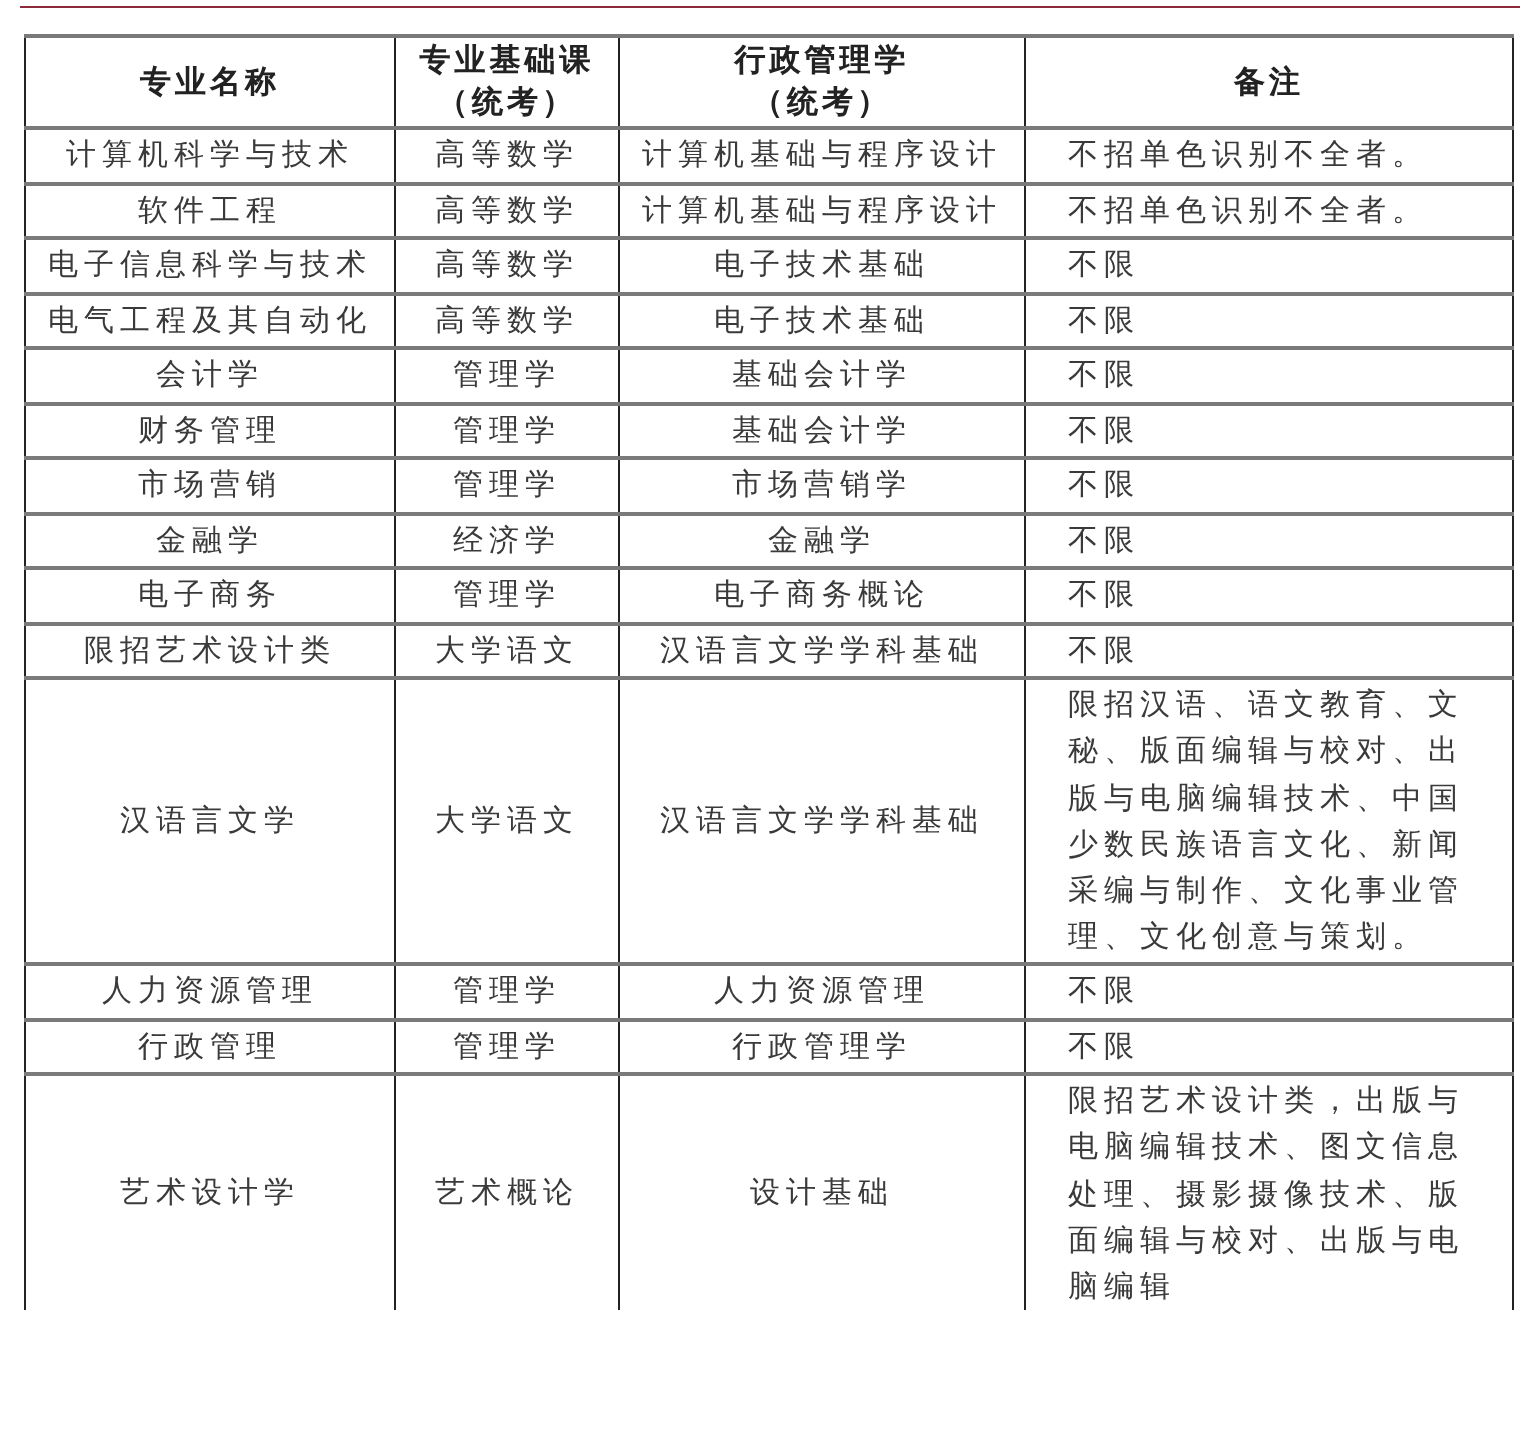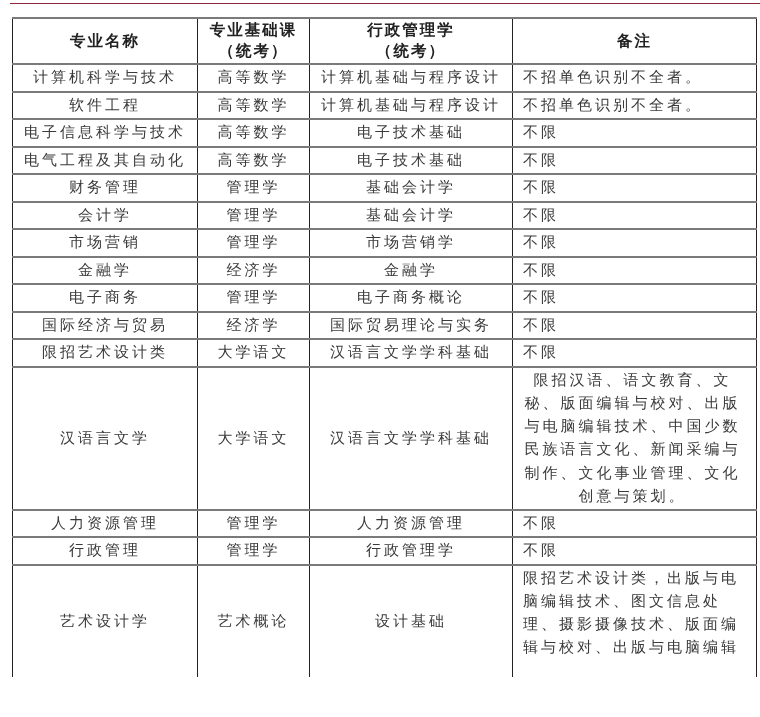--- a/index.html
+++ b/index.html
@@ -54,27 +54,26 @@
     table.majors th {
       font-weight: bold;
       color: #222;
       font-size: 15.5px;
       letter-spacing: 2px;
       line-height: 21px;
       height: 44px;
     }
     table.majors td.note {
       text-align: left;
-      padding-left: 10px;
+      padding-left: 21px;
       white-space: normal;
       letter-spacing: 3px;
     }
     table.majors tr.tall td {
       height: 140px;
-      text-align: center;
     }
     table.majors tr.tall td.note {
       line-height: 23.3px;
       vertical-align: top;
       padding-top: 1px;
       padding-right: 14px;
     }
     table.majors tr.last td {
       height: 110px;
       border-bottom: none;
@@ -132,53 +131,47 @@
       <td>电子技术基础</td>
       <td class="note">不限</td>
     </tr>
     <tr>
       <td>电气工程及其自动化</td>
       <td>高等数学</td>
       <td>电子技术基础</td>
       <td class="note">不限</td>
     </tr>
     <tr>
+      <td>会计学</td>
+      <td>管理学</td>
+      <td>基础会计学</td>
+      <td class="note">不限</td>
+    </tr>
+    <tr>
       <td>财务管理</td>
-      <td>管理学</td>
-      <td>基础会计学</td>
-      <td class="note">不限</td>
-    </tr>
-    <tr>
-      <td>会计学</td>
       <td>管理学</td>
       <td>基础会计学</td>
       <td class="note">不限</td>
     </tr>
     <tr>
       <td>市场营销</td>
       <td>管理学</td>
       <td>市场营销学</td>
       <td class="note">不限</td>
     </tr>
     <tr>
       <td>金融学</td>
       <td>经济学</td>
       <td>金融学</td>
       <td class="note">不限</td>
     </tr>
     <tr>
       <td>电子商务</td>
       <td>管理学</td>
       <td>电子商务概论</td>
-      <td class="note">不限</td>
-    </tr>
-    <tr>
-      <td>国际经济与贸易</td>
-      <td>经济学</td>
-      <td>国际贸易理论与实务</td>
       <td class="note">不限</td>
     </tr>
     <tr>
       <td>限招艺术设计类</td>
       <td>大学语文</td>
       <td>汉语言文学学科基础</td>
       <td class="note">不限</td>
     </tr>
     <tr class="tall">
       <td>汉语言文学</td>

